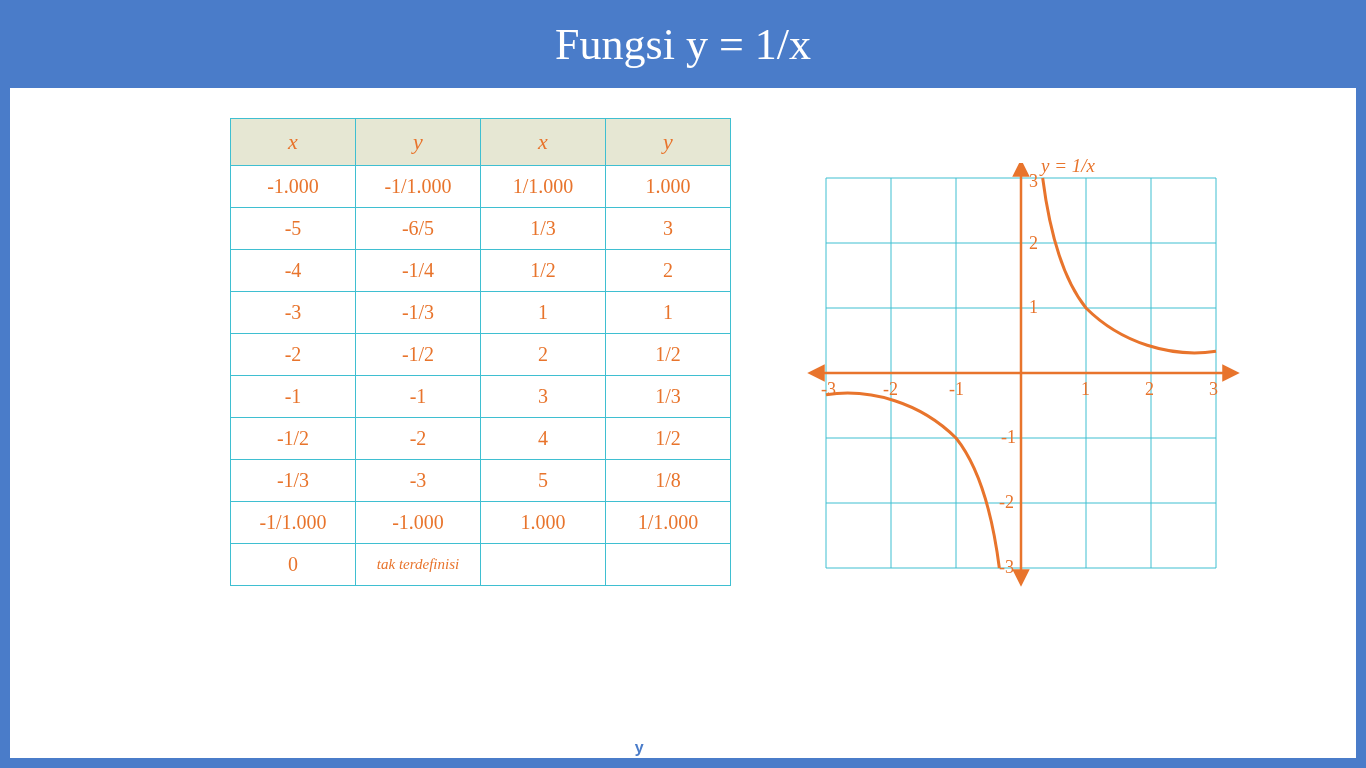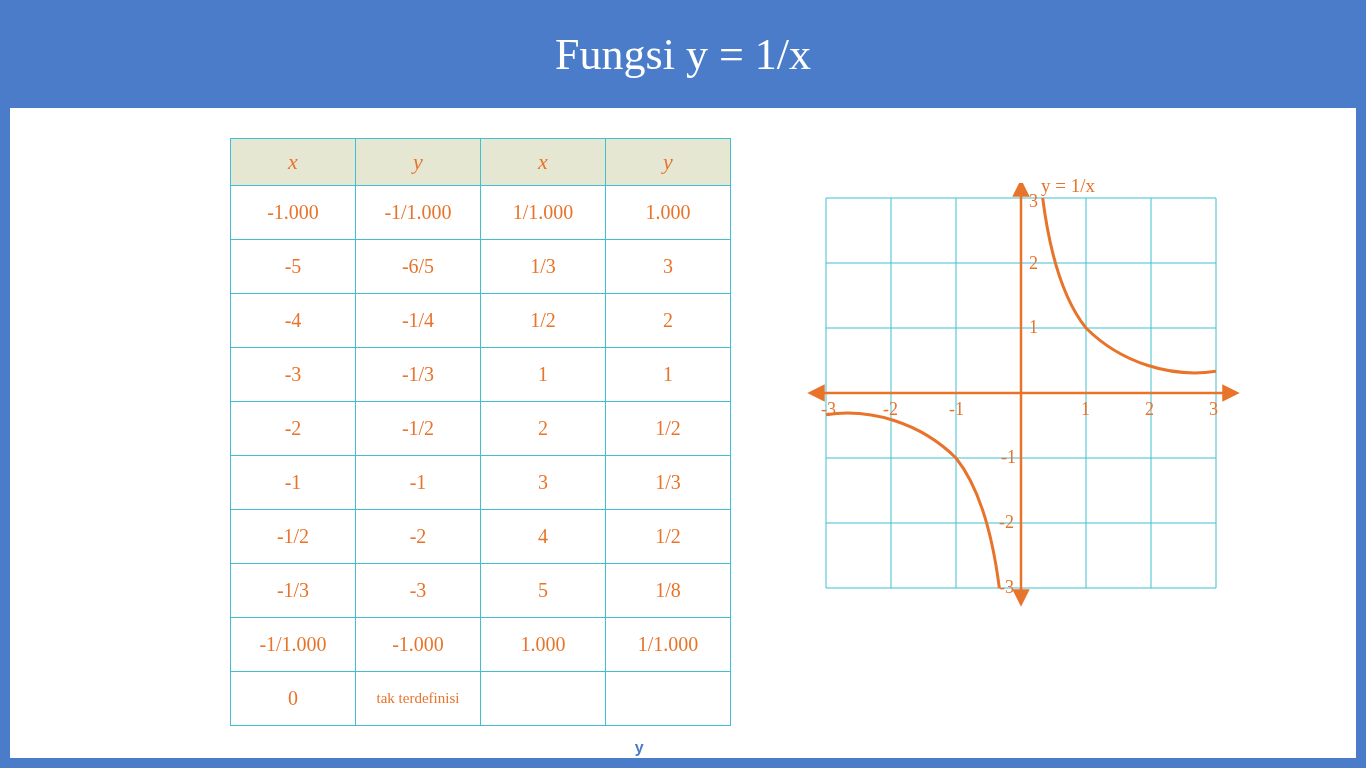--- a/index.html
+++ b/index.html
@@ -6,21 +6,21 @@
     body {
       width: 1366px;
       height: 768px;
       font-family: Georgia, 'Times New Roman', serif;
       background: #4a7cc9;
       display: flex;
       flex-direction: column;
       overflow: hidden;
     }
     .header {
-      height: 108px;
+      height: 88px;
       display: flex;
       align-items: center;
       justify-content: center;
       color: white;
       font-size: 44px;
       font-weight: normal;
     }
     .content {
       flex: 1;
       background: white;
@@ -34,47 +34,49 @@
     .table-wrap {
       margin-left: 180px;
     }
     table.data {
       border-collapse: collapse;
       font-size: 20px;
     }
     table.data th, table.data td {
       border: 1.5px solid #3fbfd1;
       text-align: center;
-      padding: 15px 0;
+      padding: 9px 0;
       width: 125px;
       color: #e8742c;
     }
     table.data th {
       background: #e6e7d3;
       font-style: italic;
       font-weight: normal;
       font-size: 22px;
       padding: 10px 0;
     }
     table.data td.small {
       font-size: 15px;
+      font-style: italic;
     }
     .chart-wrap {
       margin-top: 45px;
       position: relative;
     }
     svg.chart {
       display: block;
     }
     .chart-label {
       position: absolute;
       top: -8px;
       left: 240px;
       color: #e8742c;
       font-size: 19px;
+      font-style: italic;
     }
     .footer {
       position: absolute;
       bottom: 10px;
       left: 0;
       right: 0;
       display: flex;
       align-items: center;
       justify-content: center;
       color: white;

